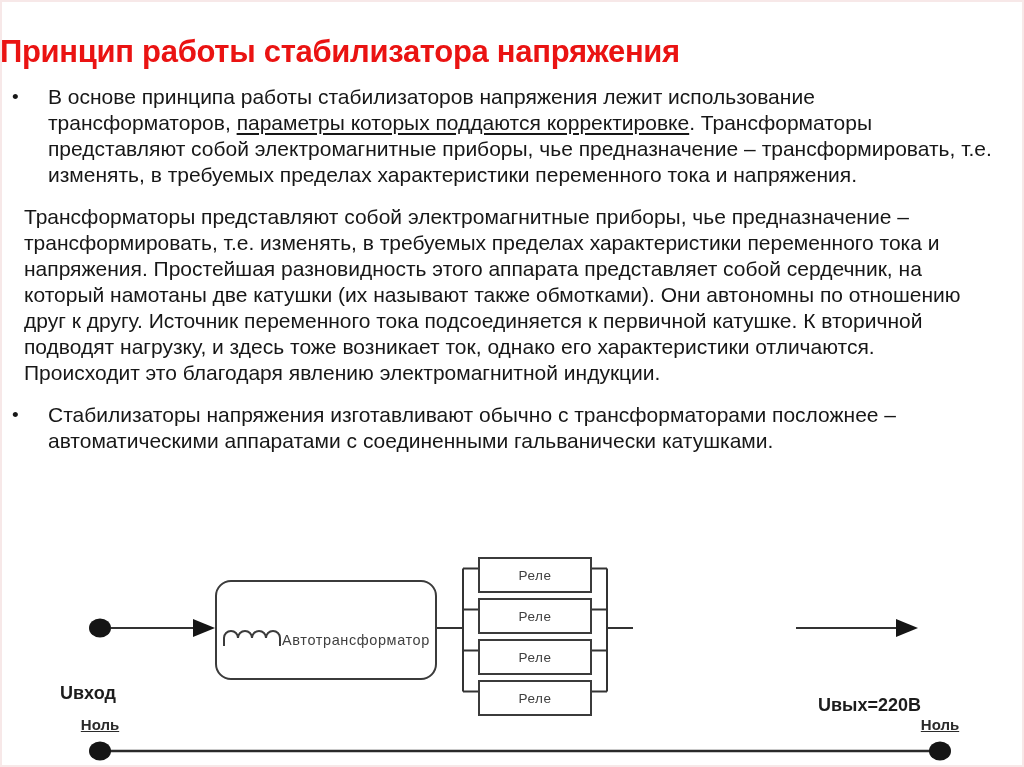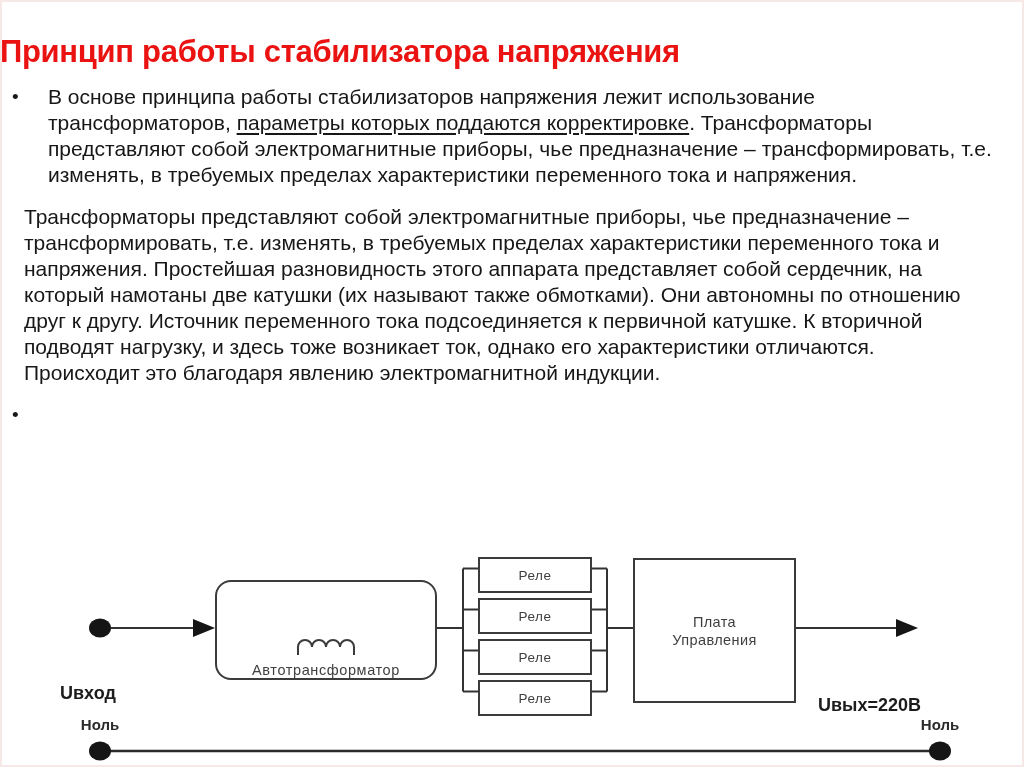--- a/index.html
+++ b/index.html
@@ -29,36 +29,36 @@
   
   .diagram{position:absolute;left:0;top:540px;width:1024px;height:227px;}
   .diagram svg.wiring{position:absolute;left:0;top:0;}
   .dbox{
     position:absolute;box-sizing:border-box;border:2px solid #3b3b3b;
     display:flex;align-items:center;justify-content:center;
     color:#3f3f3f;background:transparent;
   }
   .autotransformer{
     left:215px;top:40px;width:222px;height:100px;border-radius:16px;
-    flex-direction:column;justify-content:flex-end;padding-top:14px;
+    flex-direction:row;justify-content:center;padding-top:14px;
   }
   .autotransformer .lbl{font-size:14.5px;letter-spacing:0.6px;margin-top:6px;}
   .relay{left:478px;width:114px;height:36px;font-size:13.5px;letter-spacing:0.5px;background:#ffffff;}
   .relay.r0{top:17px;} .relay.r1{top:58px;} .relay.r2{top:99px;} .relay.r3{top:140px;}
   .control-board{
     left:633px;top:18px;width:163px;height:145px;
     flex-direction:column;font-size:14.5px;line-height:18px;letter-spacing:0.4px;
     text-align:center;
   }
   .wire-label{position:absolute;font-weight:bold;font-size:18px;color:#1c1c1c;}
   .input-label{left:60px;top:143px;text-align:center;}
   .output-label{left:818px;top:155px;}
   .neutral-label{
     position:absolute;width:60px;text-align:center;top:176px;
-    font-size:15px;font-weight:600;color:#2b2b2b;
+    font-size:15px;font-weight:600;color:#2b2b2b;text-decoration:underline;
   }
   .neutral-left{left:70px;} .neutral-right{left:910px;}
 </style>
 </head>
 <body>
 
 <div class="frame"></div>
 
 <h1 class="title" id="slide-title" style="color: rgb(234, 19, 18);">Принцип работы стабилизатора напряжения</h1>
 
@@ -66,20 +66,21 @@
 
   <div class="bullet-item">
     <span class="bullet-char">•</span>
     <span><span>В основе принципа работы стабилизаторов напряжения лежит использование трансформаторов, </span><span class="u">параметры которых поддаются корректировке</span><span>. Трансформаторы представляют собой электромагнитные приборы, чье предназначение – трансформировать, т.е. изменять, в требуемых пределах характеристики переменного тока и напряжения.</span></span>
   </div>
 
   <p class="plain-para">Трансформаторы представляют собой электромагнитные приборы, чье предназначение – трансформировать, т.е. изменять, в требуемых пределах характеристики переменного тока и напряжения. Простейшая разновидность этого аппарата представляет собой сердечник, на который намотаны две катушки (их называют также обмотками). Они автономны по отношению друг к другу. Источник переменного тока подсоединяется к первичной катушке. К вторичной подводят нагрузку, и здесь тоже возникает ток, однако его характеристики отличаются. Происходит это благодаря явлению электромагнитной индукции.</p>
 
   <div class="bullet-item">
     <span class="bullet-char">•</span>
+    <span>Стабилизаторы напряжения изготавливают обычно с трансформаторами посложнее – автоматическими аппаратами с соединенными гальванически катушками.</span>
   </div>
 
 </div>
 
 <div class="diagram">
 
   <svg class="wiring" width="1024" height="227" viewBox="0 0 1024 227">
 
     <ellipse cx="100" cy="88" rx="11" ry="9.5" fill="#151515"></ellipse>
     <line x1="111" y1="88" x2="193" y2="88" stroke="#333333" stroke-width="2"></line>
@@ -116,23 +117,19 @@
       <path d="M 2 18 L 2 10 a 7 7 0 0 1 14 0 a 7 7 0 0 1 14 0 a 7 7 0 0 1 14 0 a 7 7 0 0 1 14 0 L 58 18" fill="none" stroke="#3b3b3b" stroke-width="2"></path>
     </svg>
     <div class="lbl">Автотрансформатор</div>
   </div>
 
   <div class="dbox relay r0">Реле</div>
   <div class="dbox relay r1">Реле</div>
   <div class="dbox relay r2">Реле</div>
   <div class="dbox relay r3">Реле</div>
 
-  <div class="dbox control-board">
-    <div>Плата</div>
-    <div>Управления</div>
-  </div>
 
   <div class="wire-label input-label">Uвход</div>
   <div class="wire-label output-label">Uвых=220В</div>
   <div class="neutral-label neutral-left">Ноль</div>
   <div class="neutral-label neutral-right">Ноль</div>
 
 </div>
 
 </body></html>

